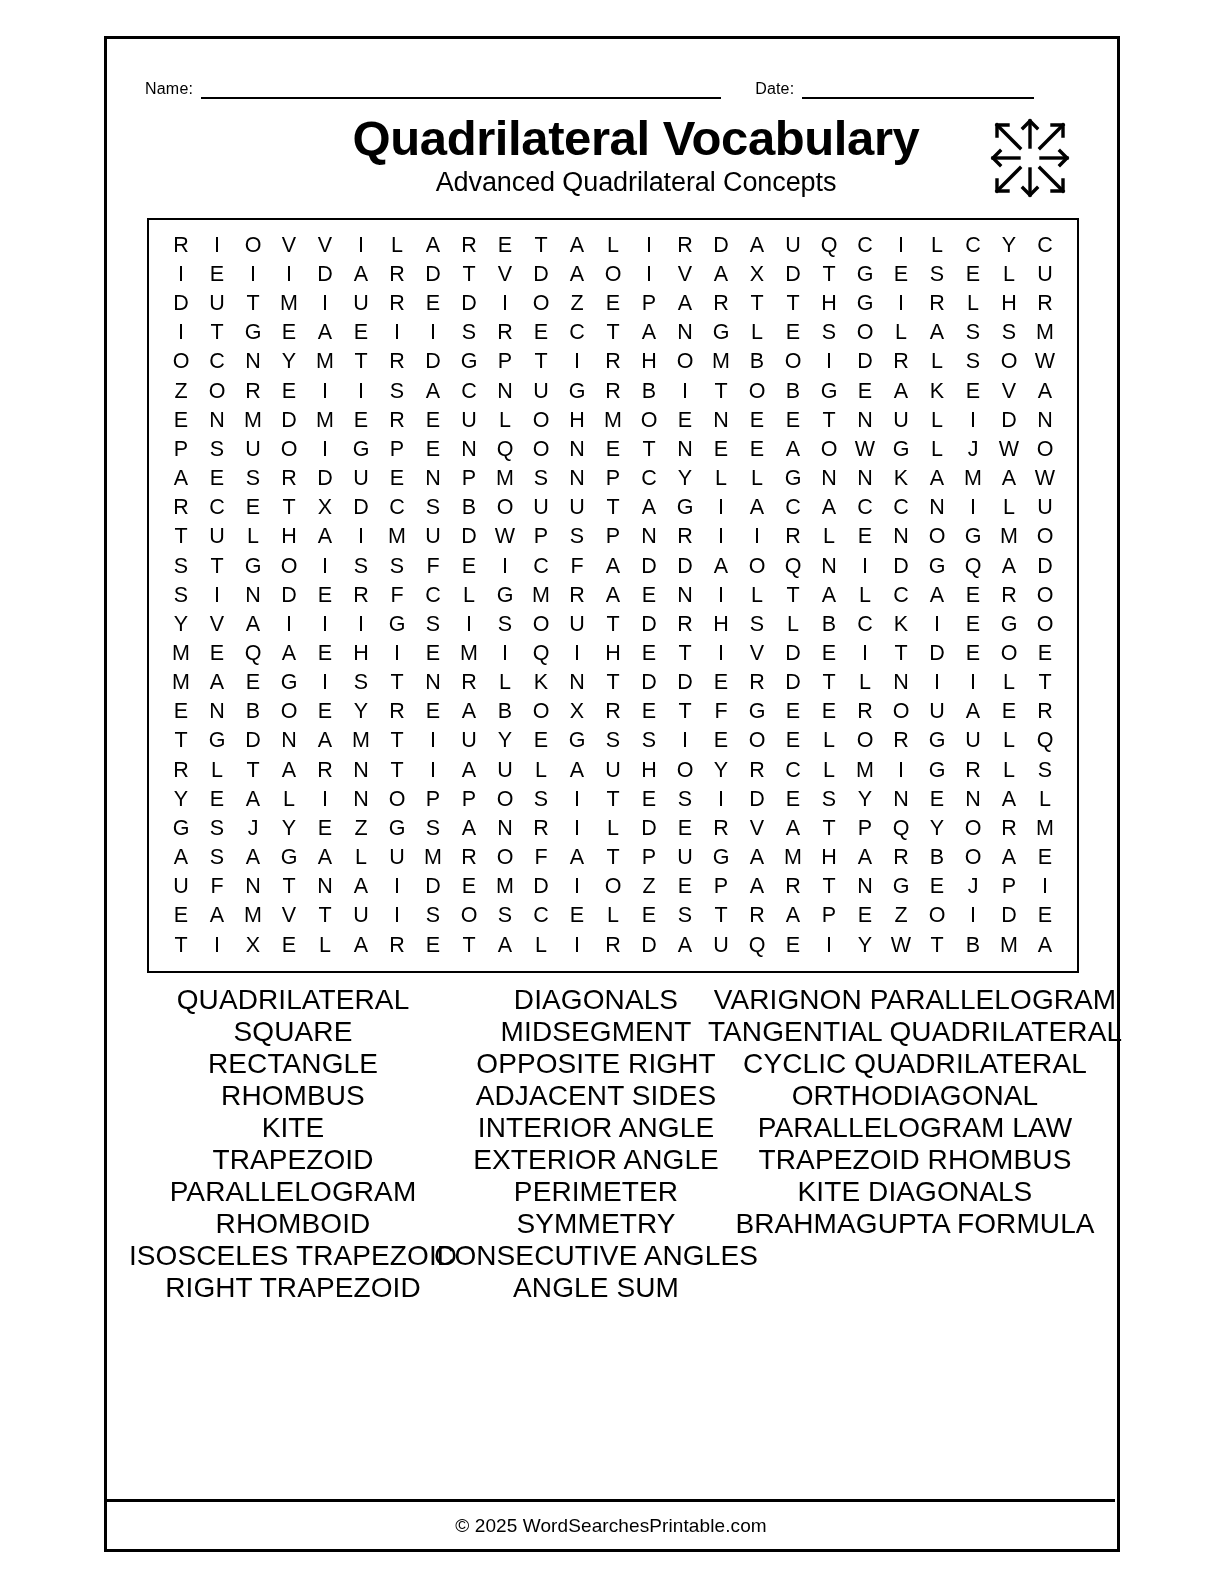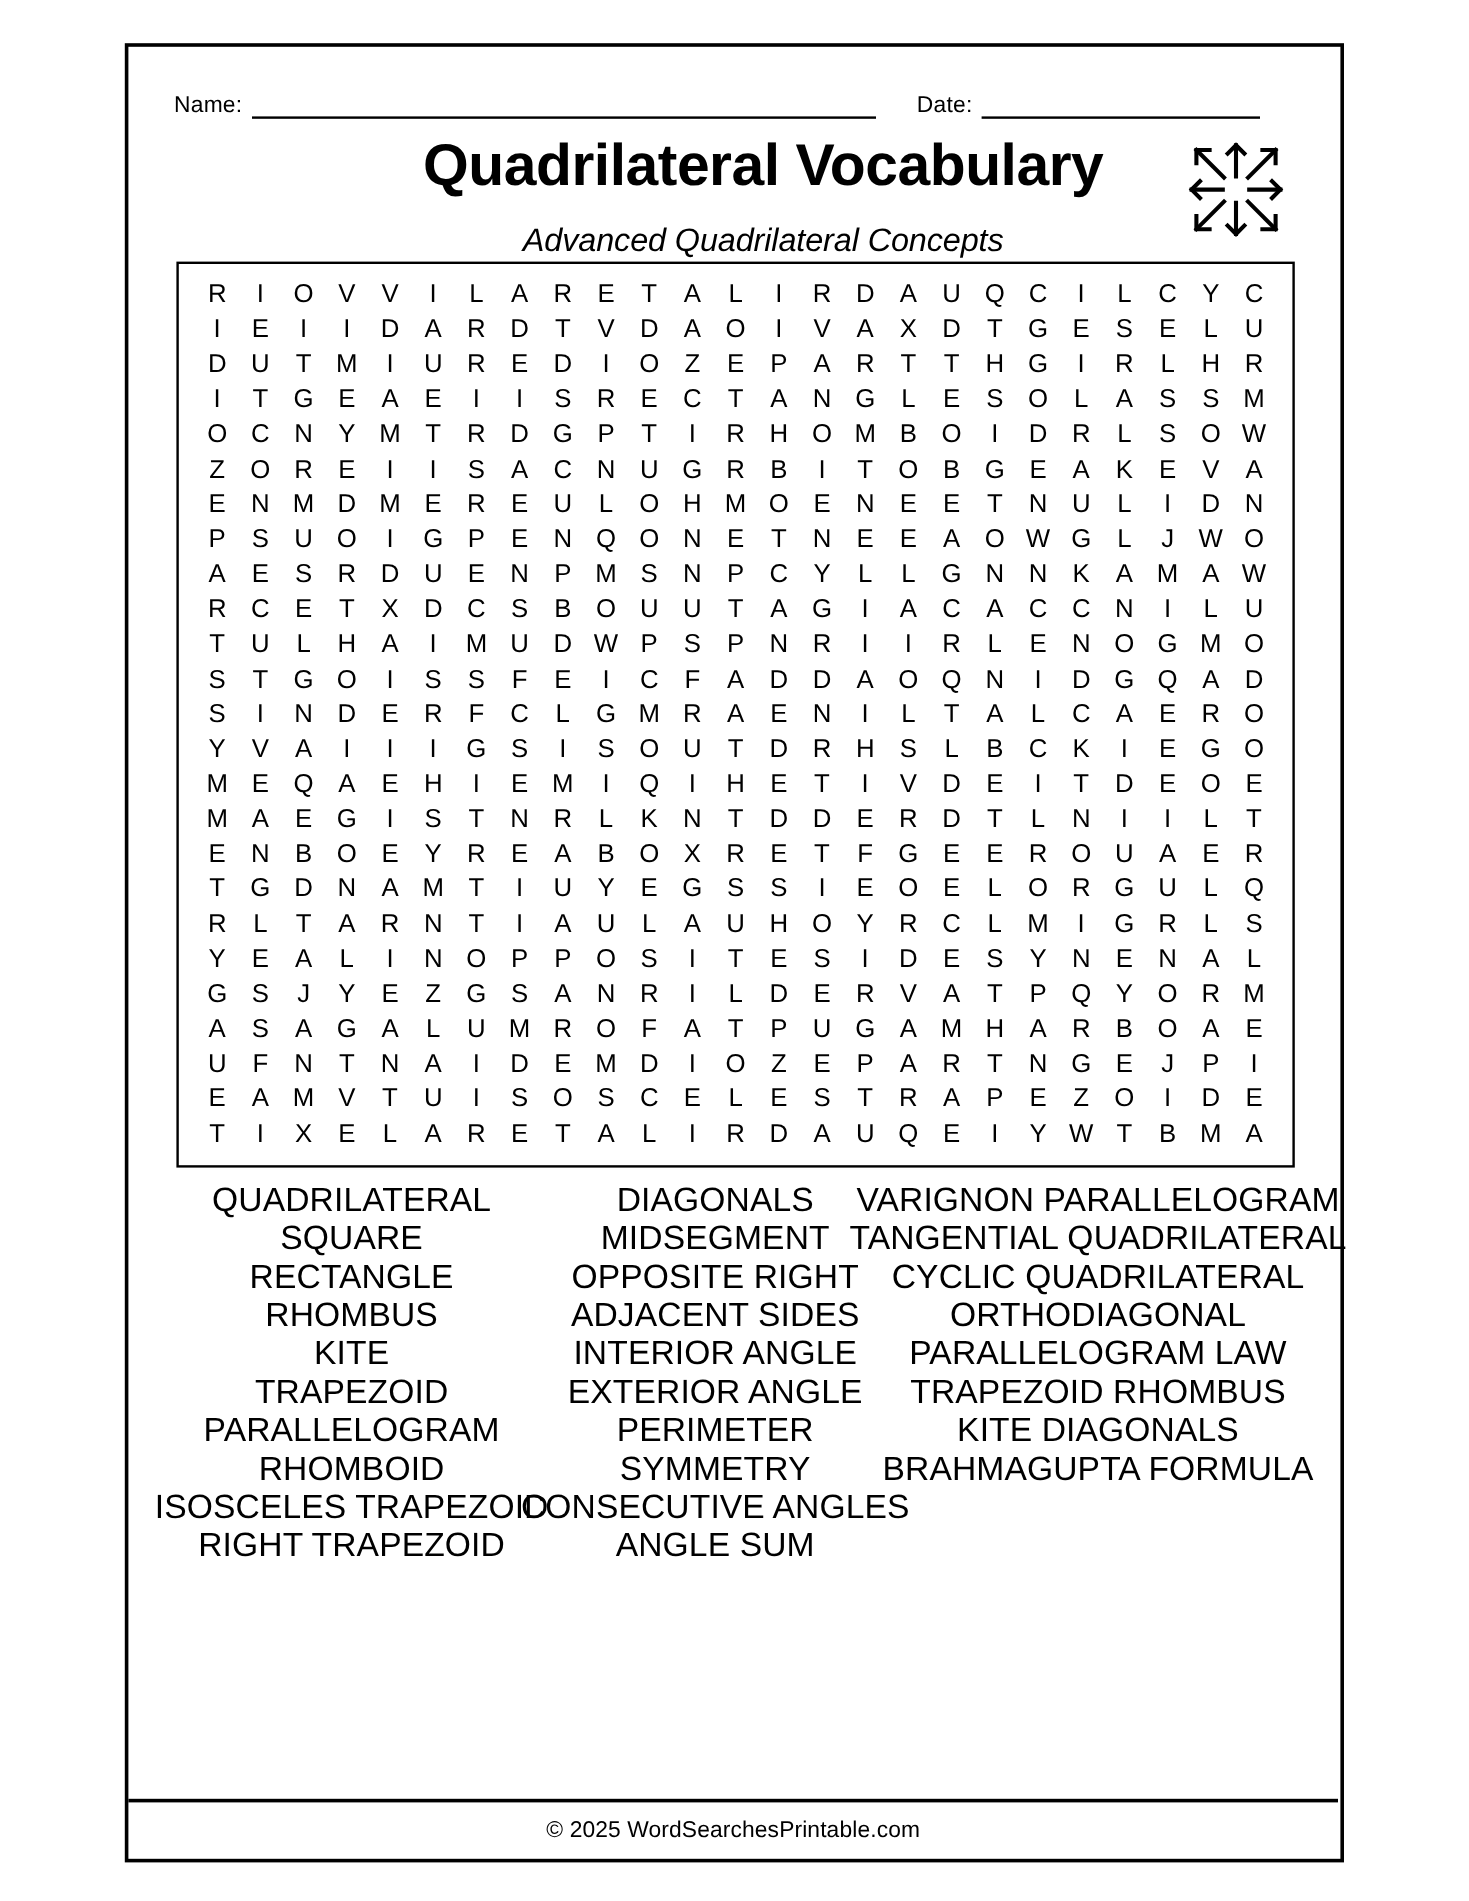--- a/index.html
+++ b/index.html
@@ -32,21 +32,21 @@
   .namedate {
     position: absolute;
     left: 38px;
     top: 28px;
     width: 940px;
     height: 32px;
     display: flex;
     align-items: flex-end;
   }
   .nd-label {
-    font-size: 19px;
+    font-size: 16px;
     letter-spacing: .2px;
     line-height: 1;
     padding-bottom: 2px;
     white-space: nowrap;
   }
   .nd-rule {
     border-bottom: 2px solid #000000;
     height: 22px;
     margin-left: 8px;
   }
@@ -64,26 +64,25 @@
     padding-left: 48px;
   }
   h1.title {
     margin: 0;
     font-size: 49px;
     font-weight: 700;
     letter-spacing: -0.4px;
     line-height: 1.12;
   }
   .subtitle {
-    margin-top: 20px;
+    margin-top: 2px;
     font-size: 27px;
     font-weight: 400;
     letter-spacing: -0.1px;
     line-height: 1.1;
-    font-style: italic;
   }
 
   
   .dir-icon {
     position: absolute;
     left: 880px;
     top: 76px;
     width: 86px;
     height: 86px;
   }

